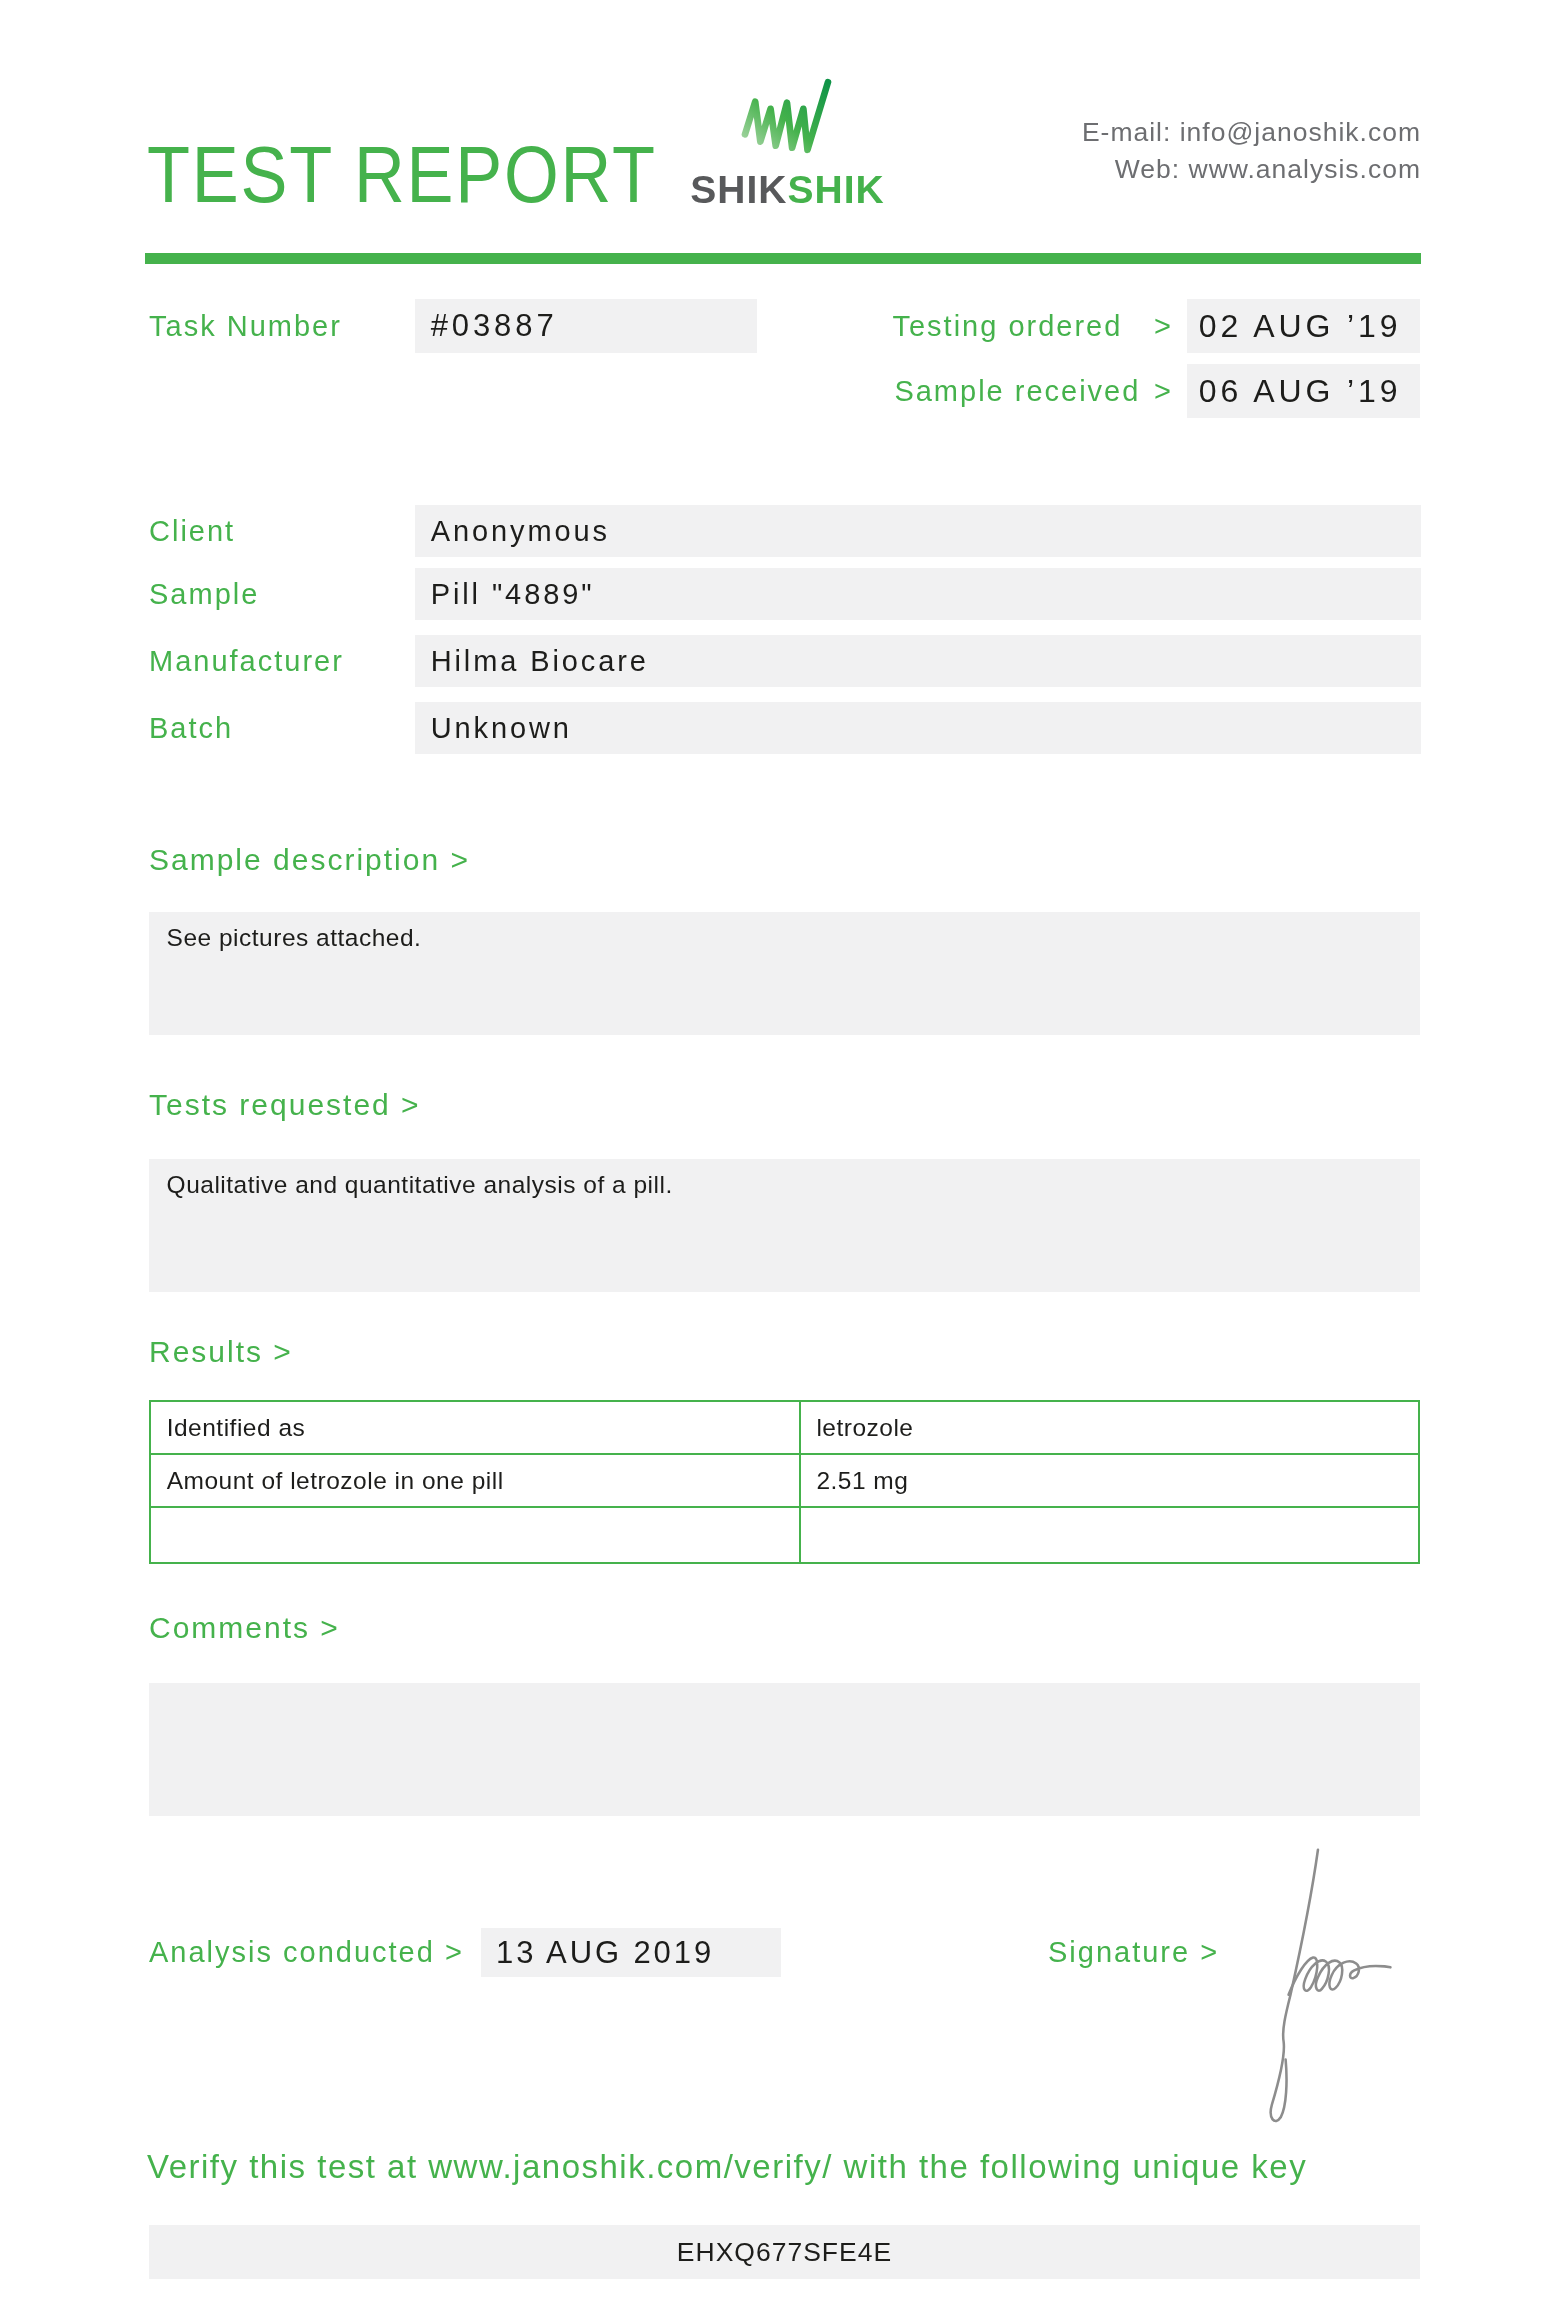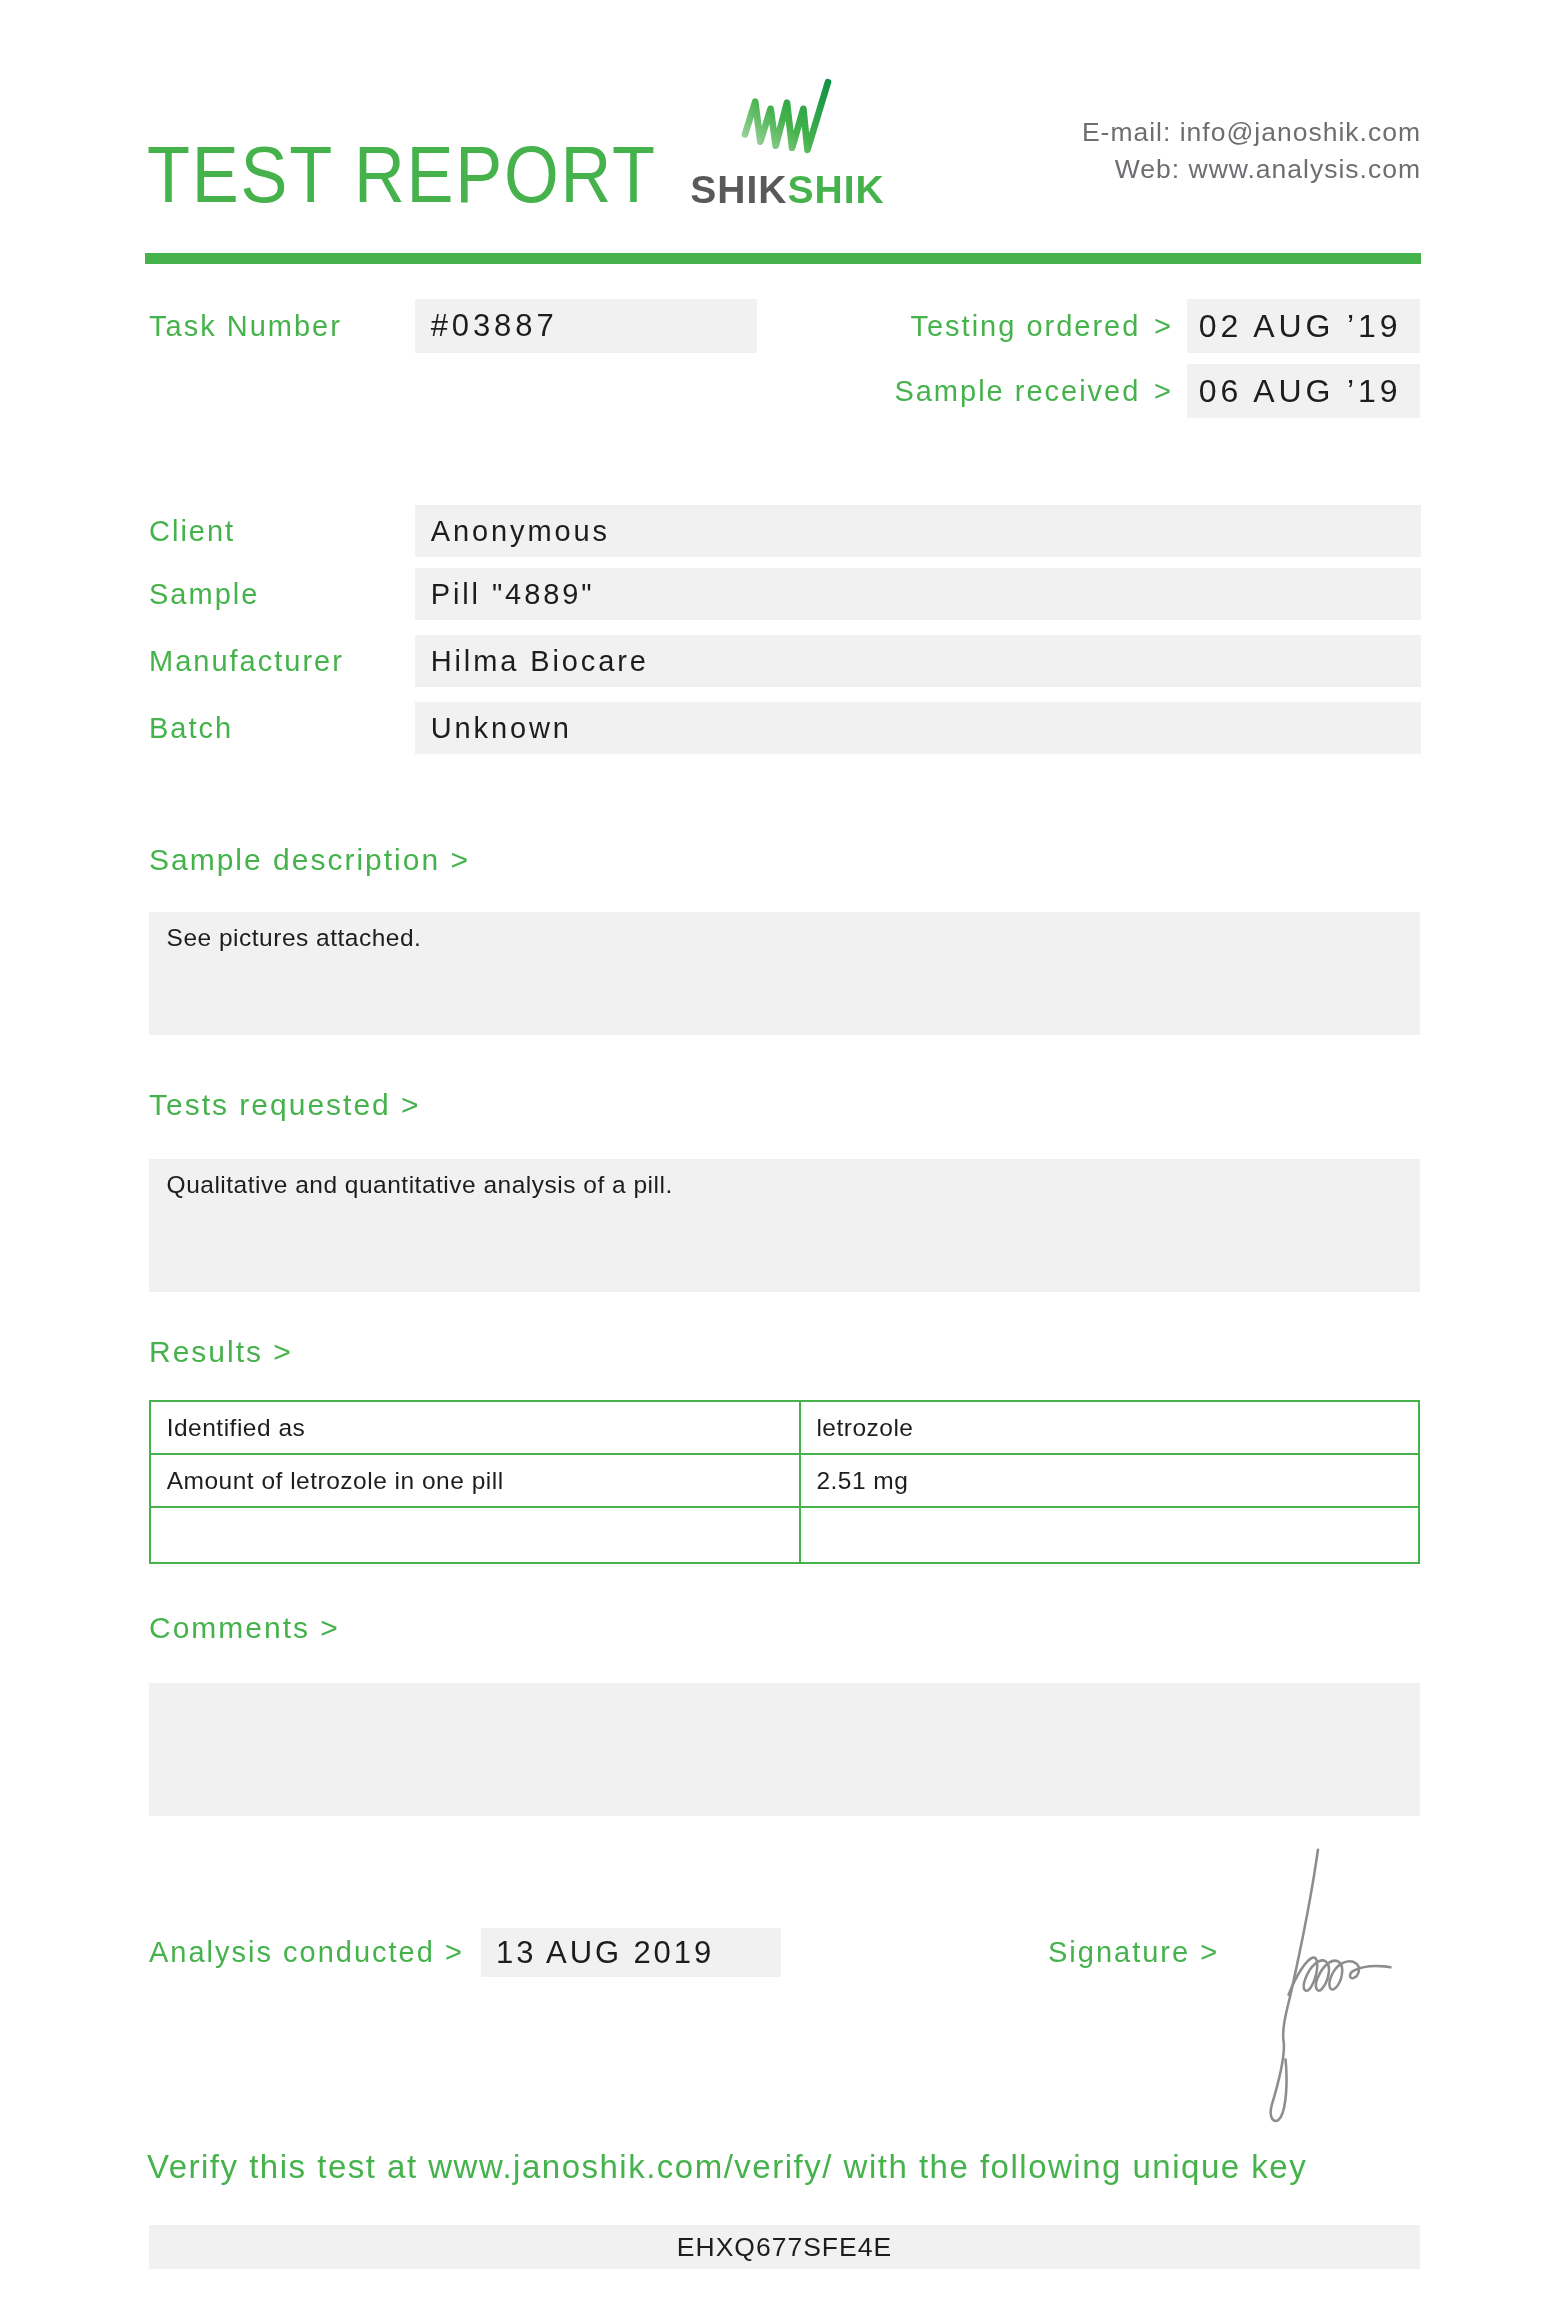--- a/index.html
+++ b/index.html
@@ -32,21 +32,21 @@
   .glabel{position:absolute;display:flex;align-items:center;color:var(--green);font-size:29px;letter-spacing:2px;white-space:nowrap;}
   .field{
     position:absolute;background:var(--box);display:flex;align-items:center;
     box-sizing:border-box;color:var(--dark);white-space:nowrap;
   }
   .task-label{left:149px;top:299px;height:54px;}
   .task-field{left:415px;top:299px;width:342px;height:54px;padding-left:15.7px;font-size:31px;letter-spacing:3.9px;}
 
   .date-row{position:absolute;left:863px;width:310px;height:54px;display:flex;align-items:center;justify-content:flex-end;color:var(--green);font-size:29px;letter-spacing:2px;white-space:nowrap;}
   .date-row .arrow{margin-left:13.7px;}
-  .date-row-1{top:299px;}
+  .date-row-1{top:299px;gap:18px;}
   .date-row-2{top:364px;}
   .date-field{left:1187px;width:233px;height:54px;padding-left:11.8px;font-size:32px;letter-spacing:3.9px;}
   .date-field-1{top:299px;}
   .date-field-2{top:364px;}
 
   .info-label{left:149px;height:52px;}
   .info-field{left:415px;width:1006px;height:52px;padding-left:15.7px;font-size:29px;letter-spacing:2.9px;}
   .info-0{top:505px;} .info-1{top:568px;} .info-2{top:635px;} .info-3{top:702px;}
 
   .heading{position:absolute;left:149px;color:var(--green);font-size:30px;letter-spacing:2px;white-space:nowrap;}
@@ -68,21 +68,21 @@
   .results-table .c1{width:632px;}
   .results-table tr{height:53px;}
   .results-table tr.last{height:56px;}
 
   .analysis-label{left:149px;top:1928px;height:49px;}
   .analysis-field{left:481px;top:1928px;width:300px;height:49px;padding-left:15px;font-size:31px;letter-spacing:2.9px;}
   .signature-label{left:1048px;top:1928px;height:49px;}
   .signature-svg{position:absolute;left:1259px;top:1838px;}
 
   .verify{position:absolute;left:147px;top:2148px;width:1284px;color:var(--green);font-size:33px;letter-spacing:1.5px;white-space:nowrap;}
-  .key-field{left:149px;top:2225px;width:1271px;height:44px;justify-content:center;font-size:26.5px;letter-spacing:1px;}
+  .key-field{left:149px;top:2225px;width:1271px;height:54px;justify-content:center;font-size:26.5px;letter-spacing:1px;}
 </style>
 </head>
 <body>
 
 <div class="page">
 
   <div class="title">TEST REPORT</div>
 
   <div class="logo">
     <svg class="logo-mark" viewBox="0 0 90 80" xmlns="http://www.w3.org/2000/svg">

